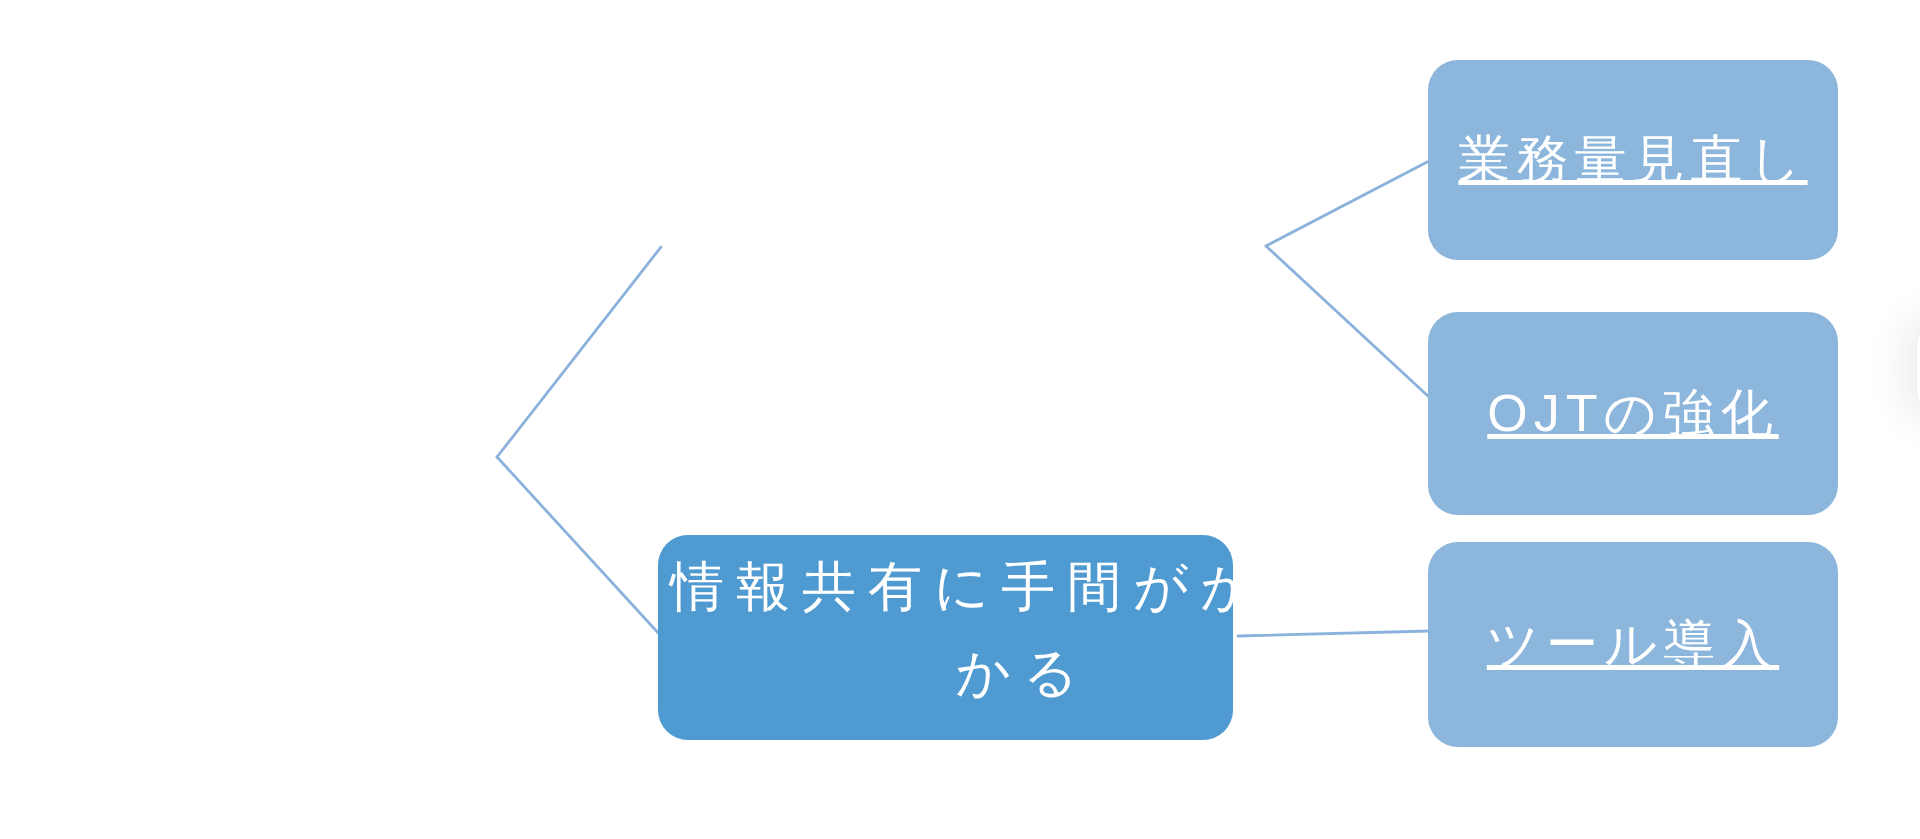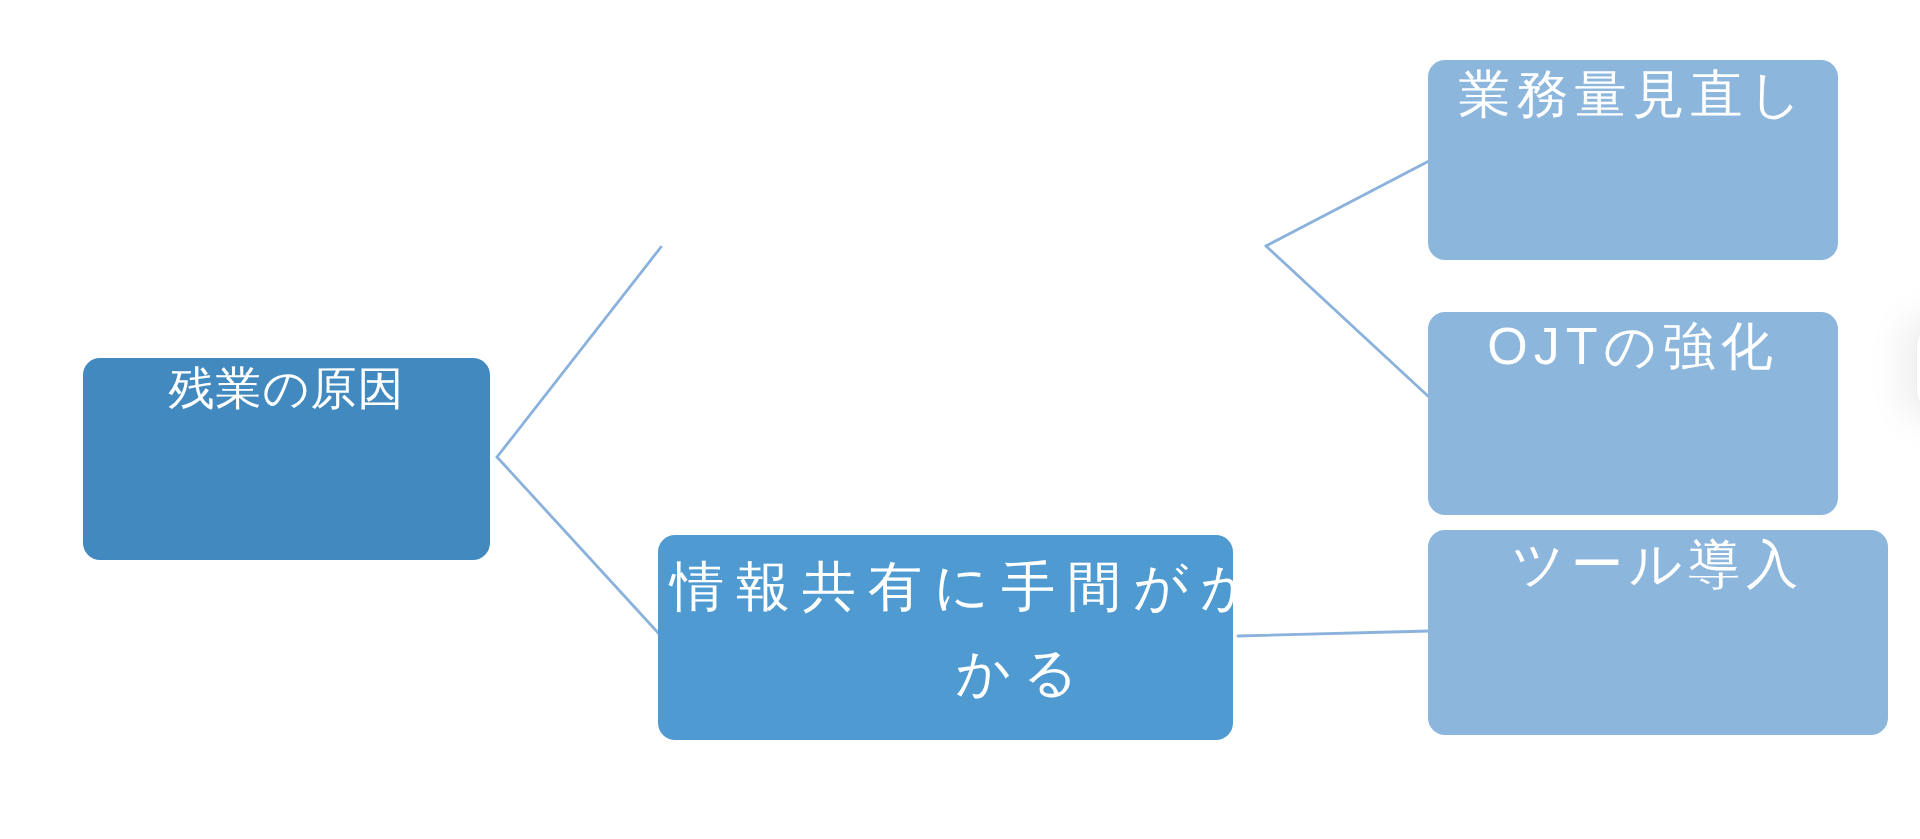--- a/index.html
+++ b/index.html
@@ -21,26 +21,28 @@
     top: 0;
     pointer-events: none;
   }
   .conn {
     stroke-width: 2.8;
     stroke-linecap: round;
     fill: none;
   }
   .node {
     position: absolute;
-    border-radius: 17px;
+    border-radius: 30px;
     color: #ffffff;
     display: flex;
+    align-items: center;
     justify-content: center;
     text-align: center;
     font-weight: 400;
+    text-decoration: underline;
   }
   #node-root {
     left: 83px; top: 358px; width: 407px; height: 202px;
     font-size: 46px; letter-spacing: 1px;
   }
   #node-l2a {
     left: 658px; top: 144px; width: 602px; height: 204px;
     font-size: 40px;
   }
   #node-l2a .label { transform: translateX(-60px); white-space: nowrap; }
@@ -57,21 +59,21 @@
   #node-l2b .tline-2 { left: 365px; top: 138px; }
   #node-l3a {
     left: 1428px; top: 60px; width: 410px; height: 200px;
     font-size: 52px; letter-spacing: 6px;
   }
   #node-l3b {
     left: 1428px; top: 312px; width: 410px; height: 203px;
     font-size: 52px; letter-spacing: 6px;
   }
   #node-l3c {
-    left: 1428px; top: 530px; width: 460px; height: 205px;
+    left: 1428px; top: 542px; width: 410px; height: 205px;
     font-size: 52px; letter-spacing: 6px;
   }
   .label { white-space: nowrap; }
   .edge-peek {
     position: absolute;
     left: 1916px;
     top: 328px;
     width: 60px;
     height: 78px;
     background: #ffffff;
@@ -86,23 +88,20 @@
 <div class="canvas">
 
   <svg class="connectors" width="1920" height="839">
     <line class="conn" x1="497" y1="457" x2="661" y2="247" stroke="#8AB2DC"></line>
     <line class="conn" x1="497" y1="457" x2="661" y2="636" stroke="#8AB2DC"></line>
     <line class="conn" x1="1266" y1="246" x2="1429" y2="161" stroke="#8AB2DC"></line>
     <line class="conn" x1="1266" y1="246" x2="1429" y2="397" stroke="#8AB2DC"></line>
     <line class="conn" x1="1238" y1="636" x2="1429" y2="631" stroke="#8AB2DC"></line>
   </svg>
 
-  <div class="node" id="node-root" style="background-color: rgb(65, 137, 190);">
-    <span class="label">残業の原因</span>
-  </div>
 
 
   <div class="node" id="node-l2b" style="background-color: rgb(79, 155, 209);">
     <span class="tline tline-1">情報共有に手間がか</span>
     <span class="tline tline-2">かる</span>
   </div>
 
   <div class="node" id="node-l3a" style="background-color: rgb(140, 182, 220);">
     <span class="label">業務量見直し</span>
   </div>

